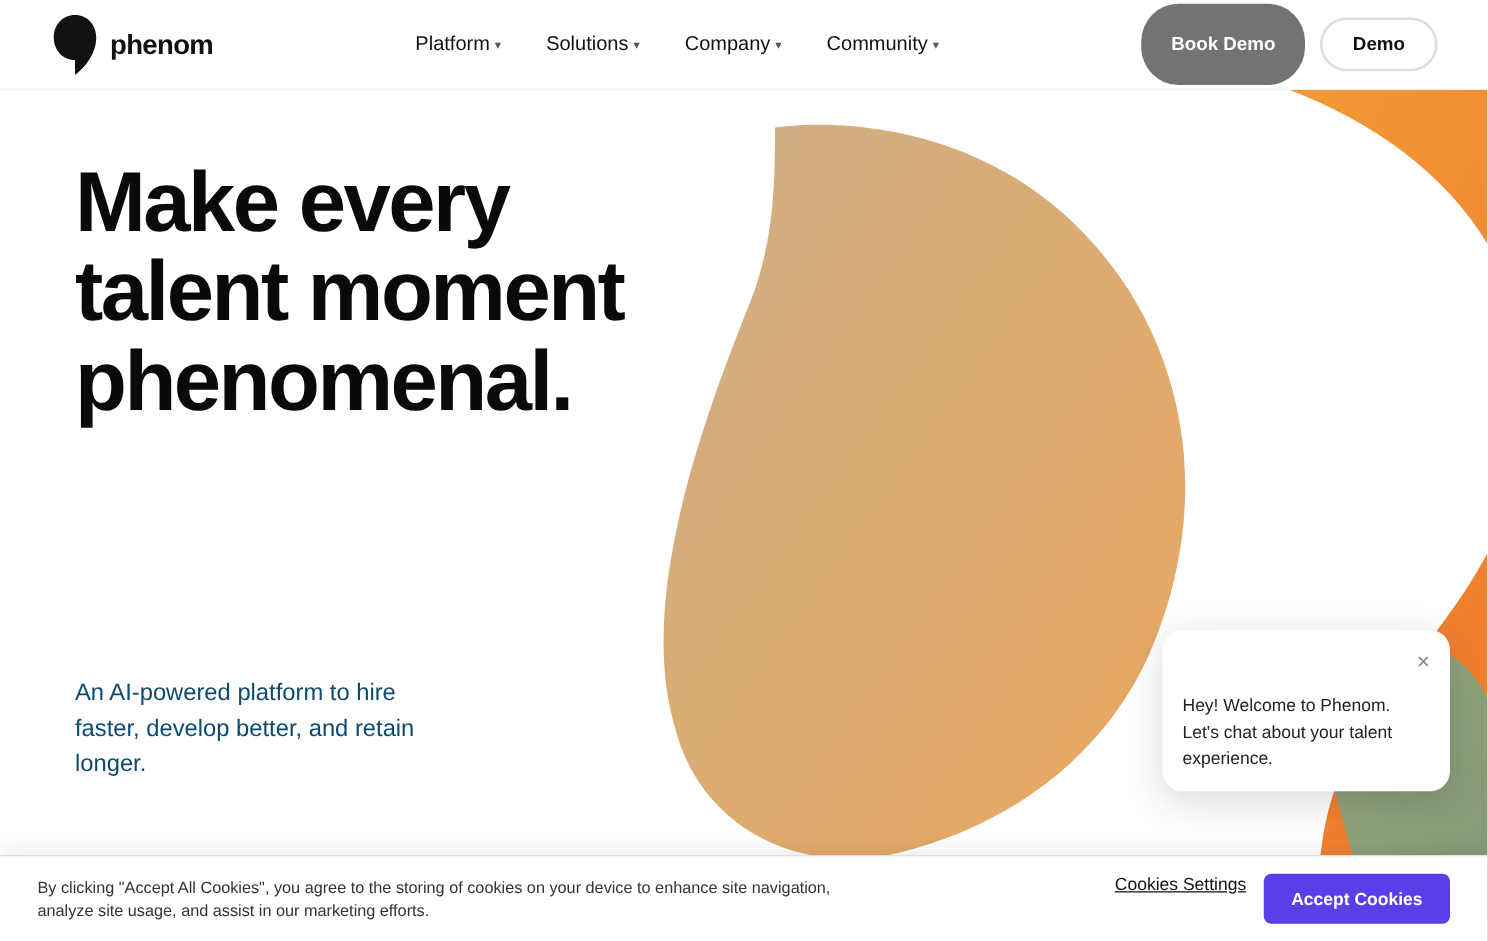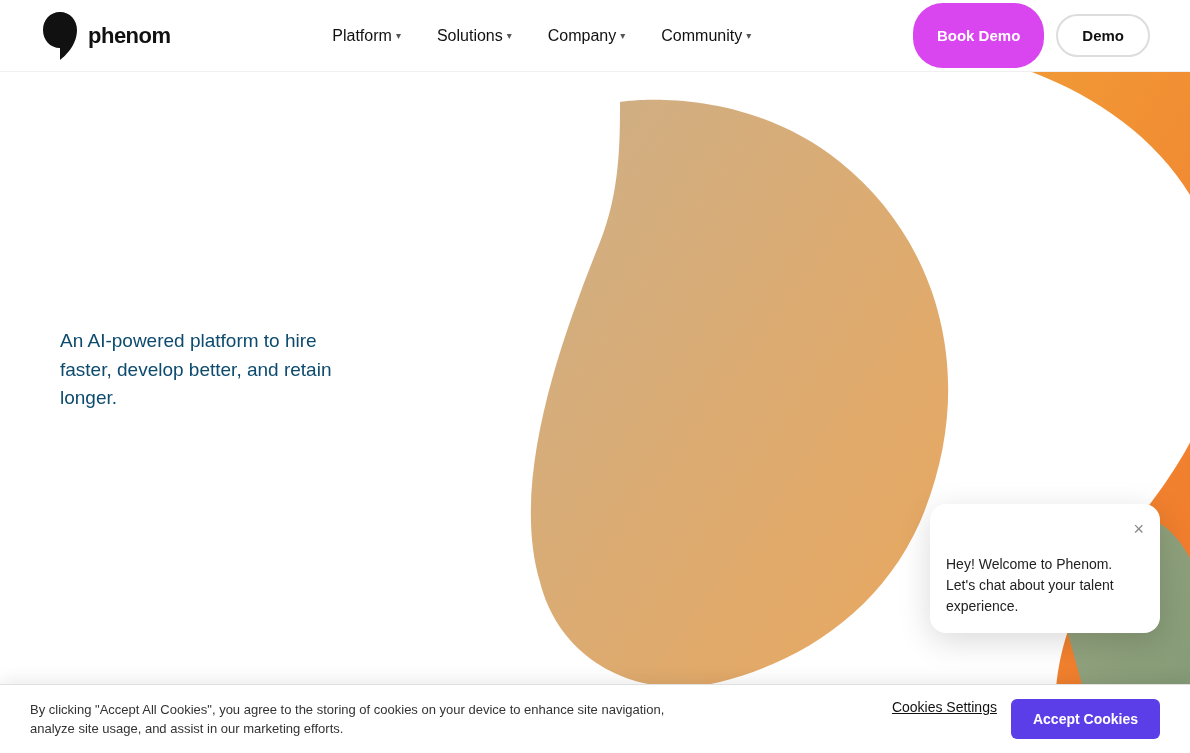--- a/index.html
+++ b/index.html
@@ -53,21 +53,21 @@
     .nav-link .chevron {
       font-size: 10px;
       color: #555;
     }
     .nav-actions {
       display: flex;
       align-items: center;
       gap: 12px;
     }
     .btn-book-demo {
-      background: #d946ef;
+      background: #737373;
       color: #fff;
       border: none;
       border-radius: 30px;
       padding: 24px 24px;
       font-size: 15px;
       font-weight: 600;
       cursor: pointer;
     }
     .btn-login {
       background: #fff;
@@ -270,20 +270,25 @@
         <stop offset="100%" style="stop-color:#f07020;stop-opacity:1"></stop>
       </linearGradient>
       <linearGradient id="grad3" x1="0%" y1="0%" x2="100%" y2="100%">
         <stop offset="0%" style="stop-color:#8aac90;stop-opacity:1"></stop>
         <stop offset="100%" style="stop-color:#6a9e80;stop-opacity:1"></stop>
       </linearGradient>
     </defs>
   </svg>
 
   <div class="hero-text">
+    <h1 class="hero-headline">
+      <span>Make every</span><br>
+      <span>talent moment</span><br>
+      <span>phenomenal.</span>
+    </h1>
     <p class="hero-sub">An AI-powered platform to hire faster, develop better, and retain longer.</p>
   </div>
 
   <div class="chat-bot-icon">
     <svg width="26" height="26" viewBox="0 0 26 26" fill="none" xmlns="http://www.w3.org/2000/svg">
       <circle cx="13" cy="10" r="6" stroke="white" stroke-width="2" fill="none"></circle>
       <rect x="7" y="17" width="12" height="7" rx="2" stroke="white" stroke-width="2" fill="none"></rect>
       <circle cx="10" cy="10" r="1.2" fill="white"></circle>
       <circle cx="16" cy="10" r="1.2" fill="white"></circle>
     </svg>

